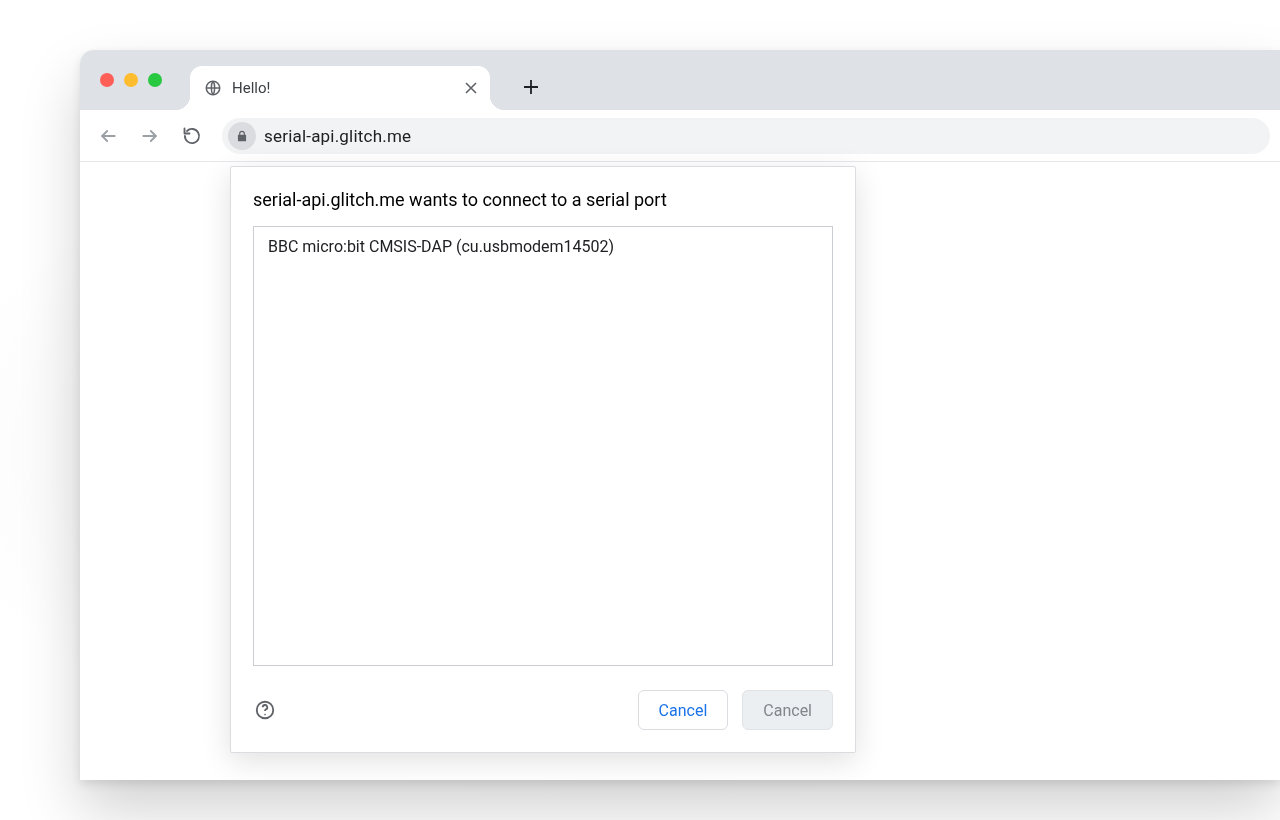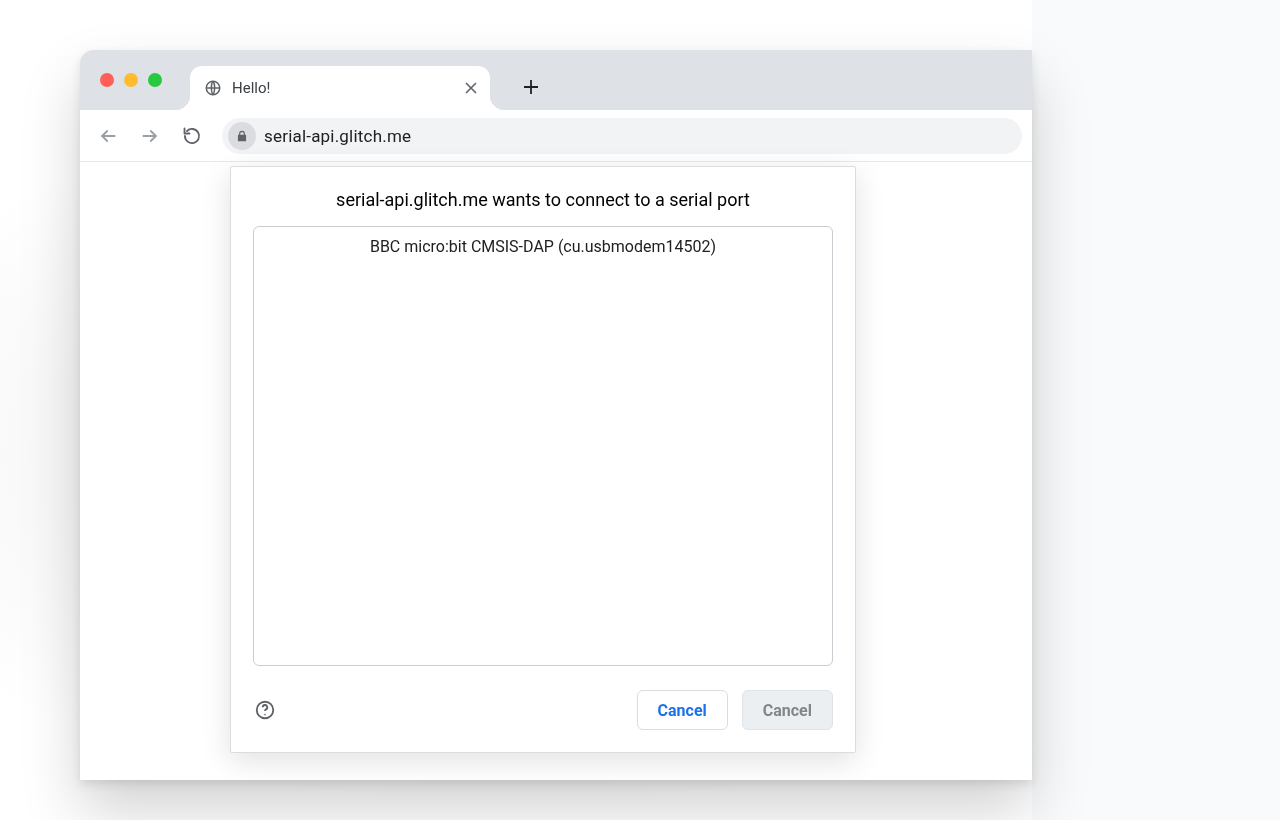--- a/index.html
+++ b/index.html
@@ -1,17 +1,17 @@
 <!DOCTYPE html>
 <html><head>
 <meta charset="utf-8">
 <style>
   * { box-sizing: border-box; }
   html, body { margin: 0; padding: 0; width: 1280px; height: 820px; font-family: -apple-system, BlinkMacSystemFont, "Segoe UI", Roboto, Arial, sans-serif; background: #f9fafb; overflow: hidden; }
-  .canvas { position: relative; width: 1032px; height: 820px; background: #ffffff; text-align: center; }
+  .canvas { position: relative; width: 1280px; height: 820px; background: #ffffff; }
   .shadow-backdrop { position: absolute; inset: 0; background: radial-gradient(1200px 600px at 50% 55%, rgba(0,0,0,0.08), rgba(0,0,0,0) 60%); pointer-events: none; }
 
   .browser { position: absolute; left: 80px; top: 50px; right: 0; height: 730px; background: #ffffff; border-top-left-radius: 14px; border-top-right-radius: 0; box-shadow: 0 30px 60px rgba(0,0,0,0.18), 0 4px 10px rgba(0,0,0,0.10); overflow: hidden; }
 
   .tab-strip { height: 60px; background: #dee1e6; display: flex; align-items: flex-end; padding: 0 0 0 0; position: relative; }
   .traffic { position: absolute; left: 20px; top: 50%; transform: translateY(-50%); display: flex; gap: 10px; }
   .traffic .dot { width: 14px; height: 14px; border-radius: 50%; }
   .dot.red { background: #ff5f57; }
   .dot.yellow { background: #febc2e; }
   .dot.green { background: #28c840; }
@@ -29,26 +29,26 @@
   .icon-btn { width: 36px; height: 36px; border-radius: 50%; display:flex; align-items:center; justify-content:center; color:#5f6368; }
   .icon-btn.disabled { color:#9aa0a6; }
   .omnibox { flex: 1; height: 36px; background: #f1f3f4; border-radius: 18px; display:flex; align-items:center; padding: 0 10px 0 6px; color:#202124; font-size: 17px; margin-left: 6px; }
   .omnibox .lock { width: 28px; height: 28px; border-radius: 50%; background:#dadce0; display:flex; align-items:center; justify-content:center; margin-right: 8px; color:#5f6368; }
   .omnibox .url { color:#202124; letter-spacing: .2px; }
 
   .content { position: absolute; left:0; right:0; top:112px; bottom:0; background: #ffffff; }
 
   .prompt { position:absolute; left: 150px; top: 4px; width: 626px; background:#ffffff; border:1px solid #dadce0; border-radius: 2px; box-shadow: 0 8px 30px rgba(0,0,0,0.12); padding: 16px 22px 22px; }
   .prompt-title { font-size: 18px; color:#000000; margin: 6px 0 16px; }
-  .device-list { height: 440px; border:1px solid #c9ccd0; border-radius:6px; overflow:auto; }
+  .device-list { height: 440px; border:1px solid #c9ccd0; border-radius:0; overflow:auto; }
   .device-item { padding: 10px 14px; font-size: 16px; color:#202124; }
   .prompt-footer { display:flex; align-items:center; margin-top: 24px; }
   .help { width: 24px; height: 24px; color:#5f6368; display:flex; align-items:center; justify-content:center; }
   .spacer { flex:1; }
-  .btn { height: 40px; padding: 0 20px; border-radius: 6px; font-size: 16px; display:flex; align-items:center; justify-content:center;font-weight:bold; }
+  .btn { height: 40px; padding: 0 20px; border-radius: 6px; font-size: 16px; display:flex; align-items:center; justify-content:center; }
   .btn.cancel { border:1px solid #dadce0; color:#1a73e8; background:#fff; margin-right: 14px; }
   .btn.connect { background:#eceff1; color:#80868b; border:1px solid #e0e3e6; }
 
   svg { display:block; }
 </style>
 </head>
 <body>
 
 <div class="canvas">
   <div class="shadow-backdrop"></div>

